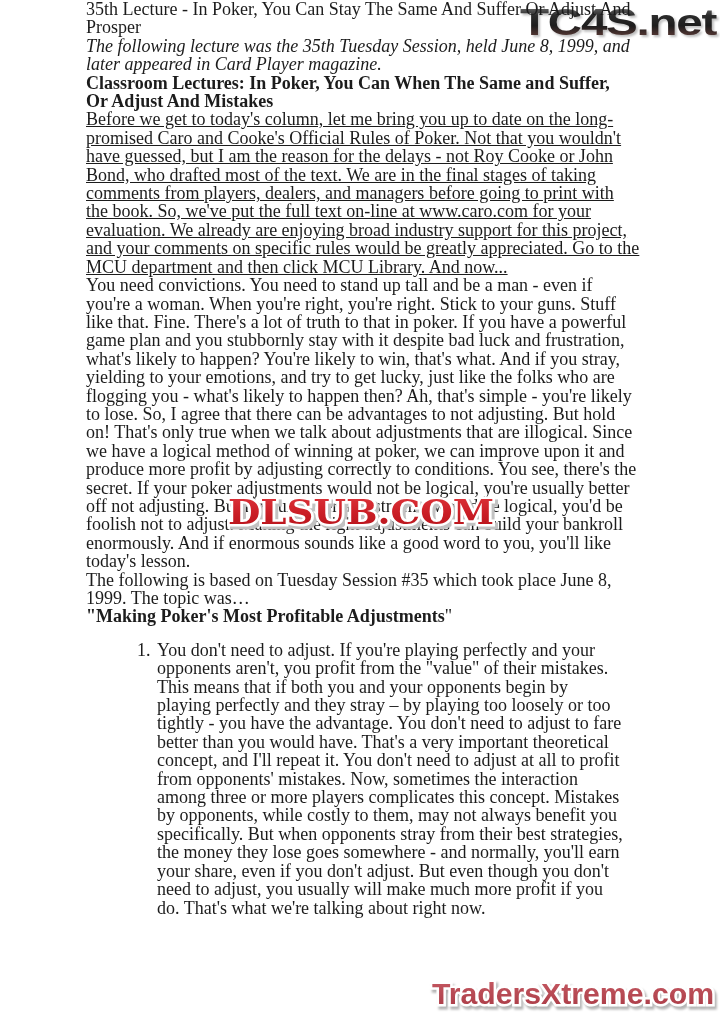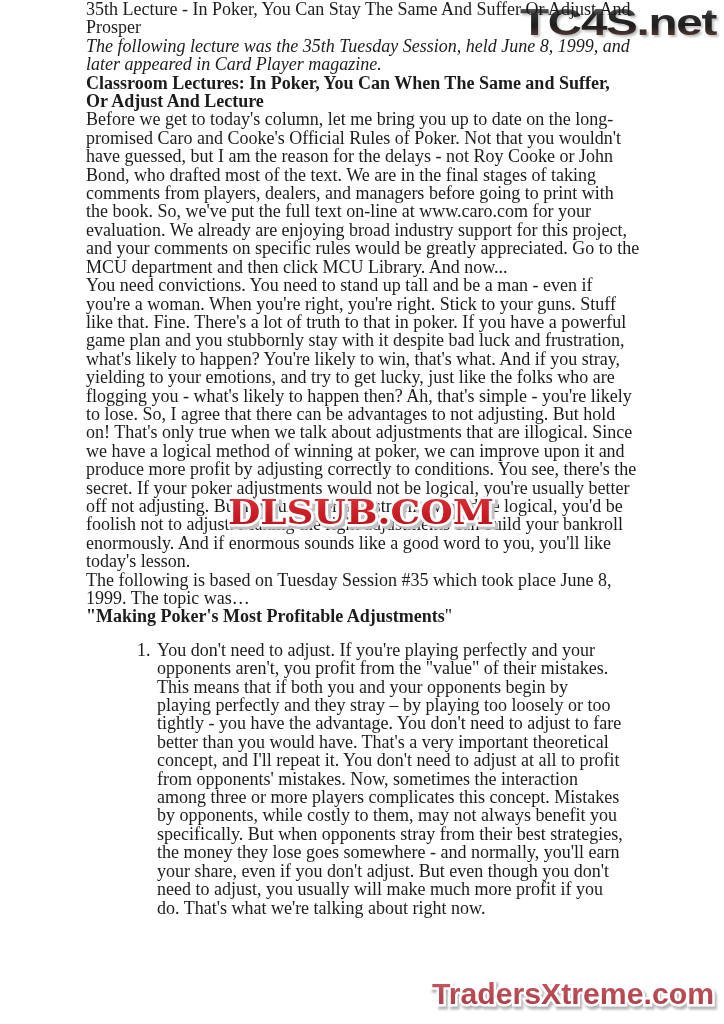--- a/index.html
+++ b/index.html
@@ -16,21 +16,21 @@
     width:554px;
     font-size:18px; line-height:18.4px;
     text-align:left;
   }
   .doc p { margin:0; }
   .title   { margin-top:88px; }
   .h1      { margin-top:31.5px; font-weight:bold; }
   .intro   { font-style:italic; }
   .h2      { margin-top:13.5px; font-weight:bold; }
   .h2 span { display:block; }
-  .p1      { margin-top:14px; }
+  .p1      { margin-top:14px;text-decoration:underline; }
   .p2      { margin-top:5px; }
   .p3      { margin-top:14px; }
   .h3      { margin-top:17px; }
   .h3 b    { font-weight:bold; }
   .doc ol  { margin:13px 0 0 0; padding-left:54px; }
   .doc li  { margin:15px; padding-left:2px; }
 
   .logo-top { position:absolute; top:1px; right:4px;text-align:center; }
   .logo-bottom { position:absolute; bottom:4px; right:3px; }
   .watermark { position:absolute; left:216px; top:486px; }
@@ -54,21 +54,21 @@
     </svg>
   </div>
 
   <div class="doc">
     <p class="title">35th Lecture - In Poker, You Can Stay The Same And Suffer Or Adjust And Prosper</p>
 
     <p class="intro">The following lecture was the 35th Tuesday Session, held June 8, 1999, and later appeared in Card Player magazine.</p>
 
     <p class="h2">
       <span>Classroom Lectures: In Poker, You Can When The Same and Suffer,</span>
-      <span>Or Adjust And Lecture</span>
+      <span>Or Adjust And Mistakes</span>
     </p>
 
     <p class="p1">Before we get to today's column, let me bring you up to date on the long-promised Caro and Cooke's Official Rules of Poker. Not that you wouldn't have guessed, but I am the reason for the delays - not Roy Cooke or John Bond, who drafted most of the text. We are in the final stages of taking comments from players, dealers, and managers before going to print with the book. So, we've put the full text on-line at www.caro.com for your evaluation. We already are enjoying broad industry support for this project, and your comments on specific rules would be greatly appreciated. Go to the MCU department and then click MCU Library. And now...</p>
     <p class="p2">You need convictions. You need to stand up tall and be a man - even if you're a woman. When you're right, you're right. Stick to your guns. Stuff like that. Fine. There's a lot of truth to that in poker. If you have a powerful game plan and you stubbornly stay with it despite bad luck and frustration, what's likely to happen? You're likely to win, that's what. And if you stray, yielding to your emotions, and try to get lucky, just like the folks who are flogging you - what's likely to happen then? Ah, that's simple - you're likely to lose. So, I agree that there can be advantages to not adjusting. But hold on! That's only true when we talk about adjustments that are illogical. Since we have a logical method of winning at poker, we can improve upon it and produce more profit by adjusting correctly to conditions. You see, there's the secret. If your poker adjustments would not be logical, you're usually better off not adjusting. But if your poker adjustments would be logical, you'd be foolish not to adjust. Making the right adjustments can build your bankroll enormously. And if enormous sounds like a good word to you, you'll like today's lesson.</p>
     <p class="p3">The following is based on Tuesday Session #35 which took place June 8, 1999. The topic was…</p>
 
     <p class="h3"><b>"Making Poker's Most Profitable Adjustments</b><span>"</span></p>
 
     <ol>
       <li>You don't need to adjust. If you're playing perfectly and your opponents aren't, you profit from the "value" of their mistakes. This means that if both you and your opponents begin by playing perfectly and they stray – by playing too loosely or too tightly - you have the advantage. You don't need to adjust to fare better than you would have. That's a very important theoretical concept, and I'll repeat it. You don't need to adjust at all to profit from opponents' mistakes. Now, sometimes the interaction among three or more players complicates this concept. Mistakes by opponents, while costly to them, may not always benefit you specifically. But when opponents stray from their best strategies, the money they lose goes somewhere - and normally, you'll earn your share, even if you don't adjust. But even though you don't need to adjust, you usually will make much more profit if you do. That's what we're talking about right now.</li>

